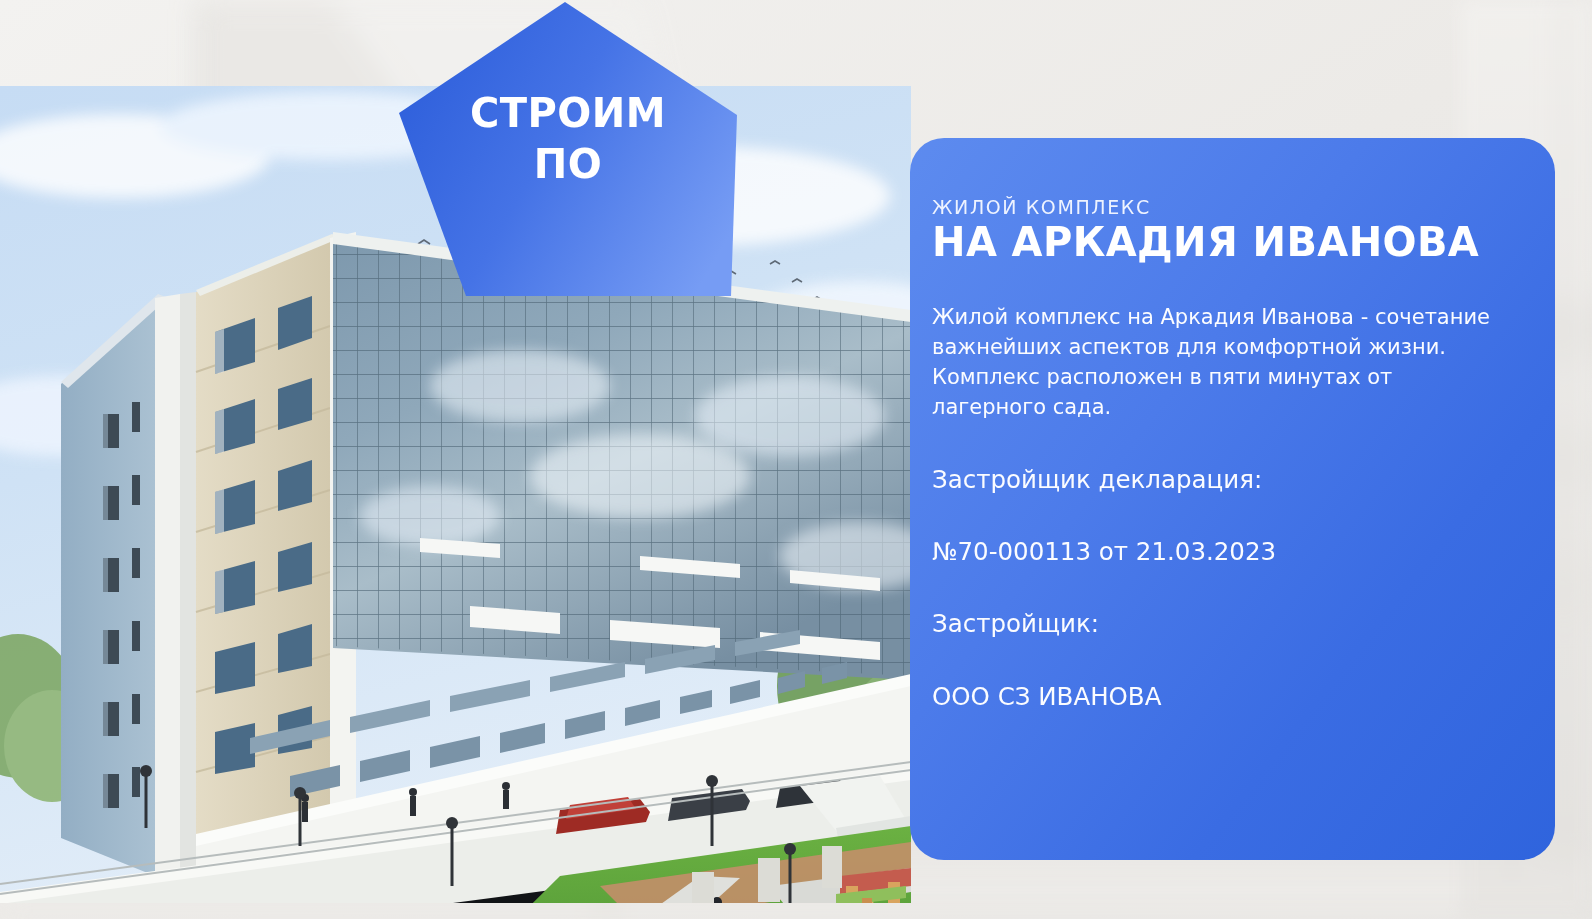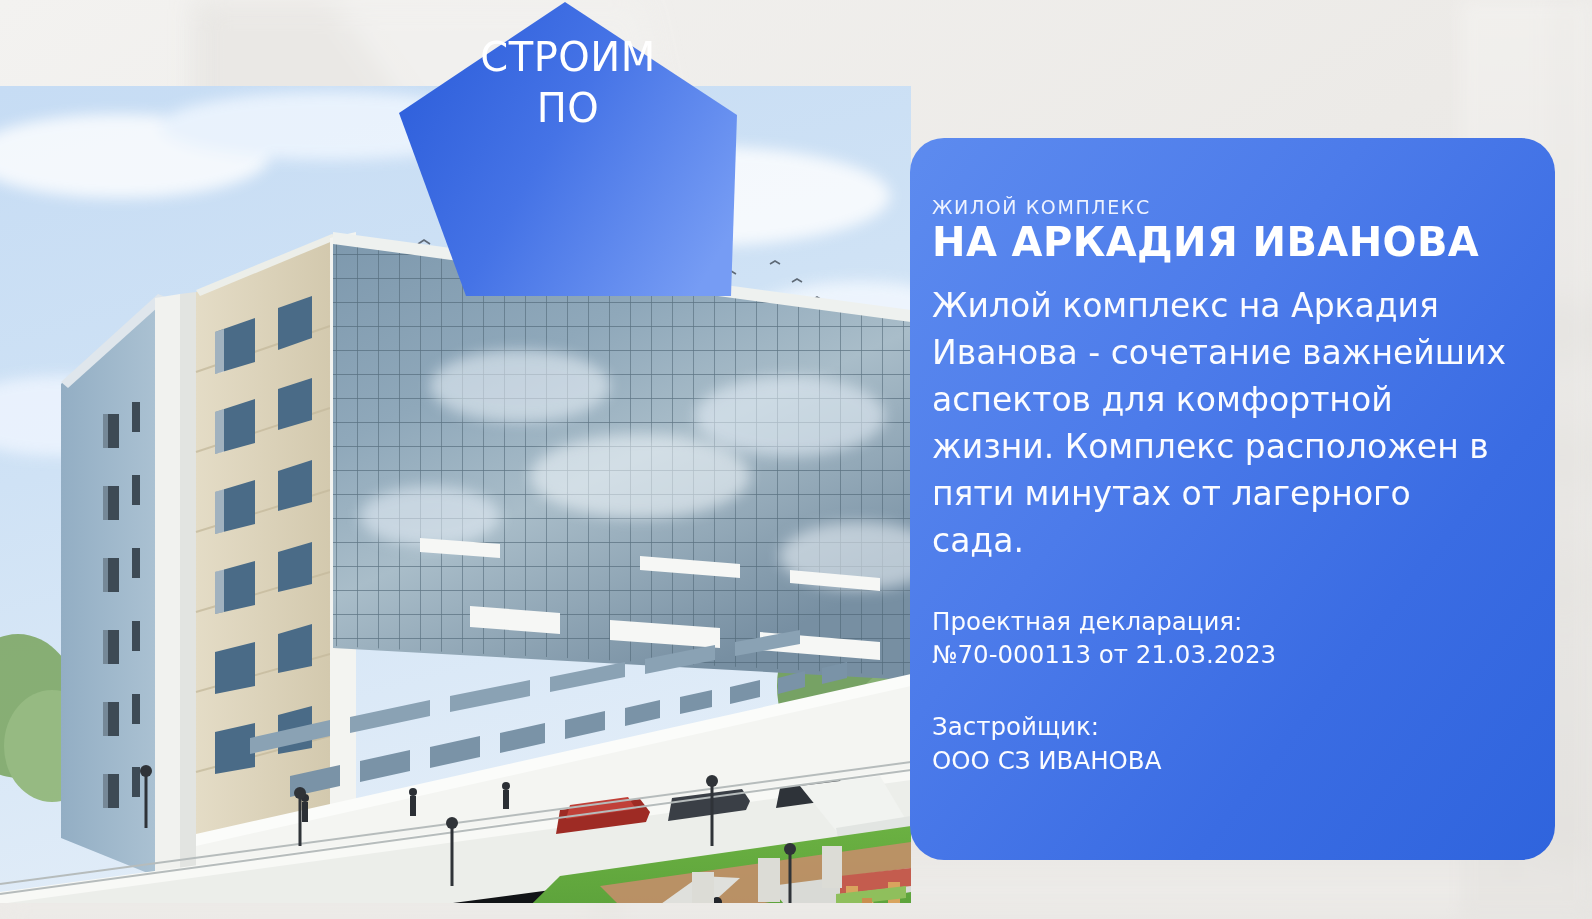--- a/index.html
+++ b/index.html
@@ -25,22 +25,22 @@
   
   #badge {
     position:absolute; left:398px; top:0px;
     width:340px; height:300px; z-index:4;
   }
   #badge svg { position:absolute; inset:0; width:100%; height:100%; }
   #badge-text {
     position:absolute; inset:0;
     display:flex; flex-direction:column;
     align-items:center; justify-content:flex-start;
-    padding-top:32px;
-    color:#fff; font-size:40px; font-weight:normal;
+    padding-top:88px;
+    color:#fff; font-size:40px; font-weight:bold;
     line-height:1.27; letter-spacing:.5px;
     text-align:center; pointer-events:none;
   }
   #badge-text .law { text-decoration:underline; text-underline-offset:6px; text-decoration-thickness:3px; }
 
   
   #panel {
     position:absolute; left:910px; top:138px;
     width:645px; height:722px; z-index:3;
     border-radius:34px 34px 34px 34px;
@@ -48,28 +48,28 @@
     color:#ffffff;
     padding:58px 8px 0 22px;
   }
   #panel-inner { width:580px; }
   .eyebrow {
     font-size:19px; letter-spacing:1.6px; font-weight:400;
     color:#eef3ff; margin-bottom:3px;
   }
   .title {
     font-size:40px; font-weight:bold; letter-spacing:.4px;
-    line-height:1.06; margin-bottom:20px; white-space:nowrap;
+    line-height:1.06; margin-bottom:40px; white-space:nowrap;
   }
   .desc {
-    font-size:33px; line-height:1.42; font-weight:400;
+    font-size:21px; line-height:1.42; font-weight:400;
     color:#fbfcff; margin-bottom:40px; max-width:605px;
   }
   .block { font-size:24.5px; line-height:1.38; margin-bottom:38px; color:#fbfcff; }
-  .block .val { display:block; }
+  .block .val { display:block;margin-top:39px; }
   .block.last { margin-bottom:0; }
 </style>
 </head>
 <body>
 
 <div id="bg-layer">
   <svg viewBox="0 0 1592 919" preserveAspectRatio="none">
     <defs>
       <linearGradient id="bgG" x1="0" y1="0" x2="1" y2="1">
         <stop offset="0" stop-color="#f3f2f0"></stop>
@@ -417,21 +417,21 @@
   </div>
 </div>
 
 <div id="panel">
   <div id="panel-inner">
     <div class="eyebrow">ЖИЛОЙ КОМПЛЕКС</div>
     <div class="title">НА АРКАДИЯ ИВАНОВА</div>
     <div class="desc">Жилой комплекс на Аркадия Иванова - сочетание важнейших аспектов для комфортной жизни. Комплекс расположен в пяти минутах от лагерного сада.</div>
 
     <div class="block">
-      <span>Проектная декларация:</span>
+      <span>Застройщик декларация:</span>
       <span class="val">№70-000113 от 21.03.2023</span>
     </div>
 
     <div class="block">
     </div>
 
     <div class="block last">
       <span>Застройщик:</span>
       <span class="val">ООО СЗ ИВАНОВА</span>
     </div>

